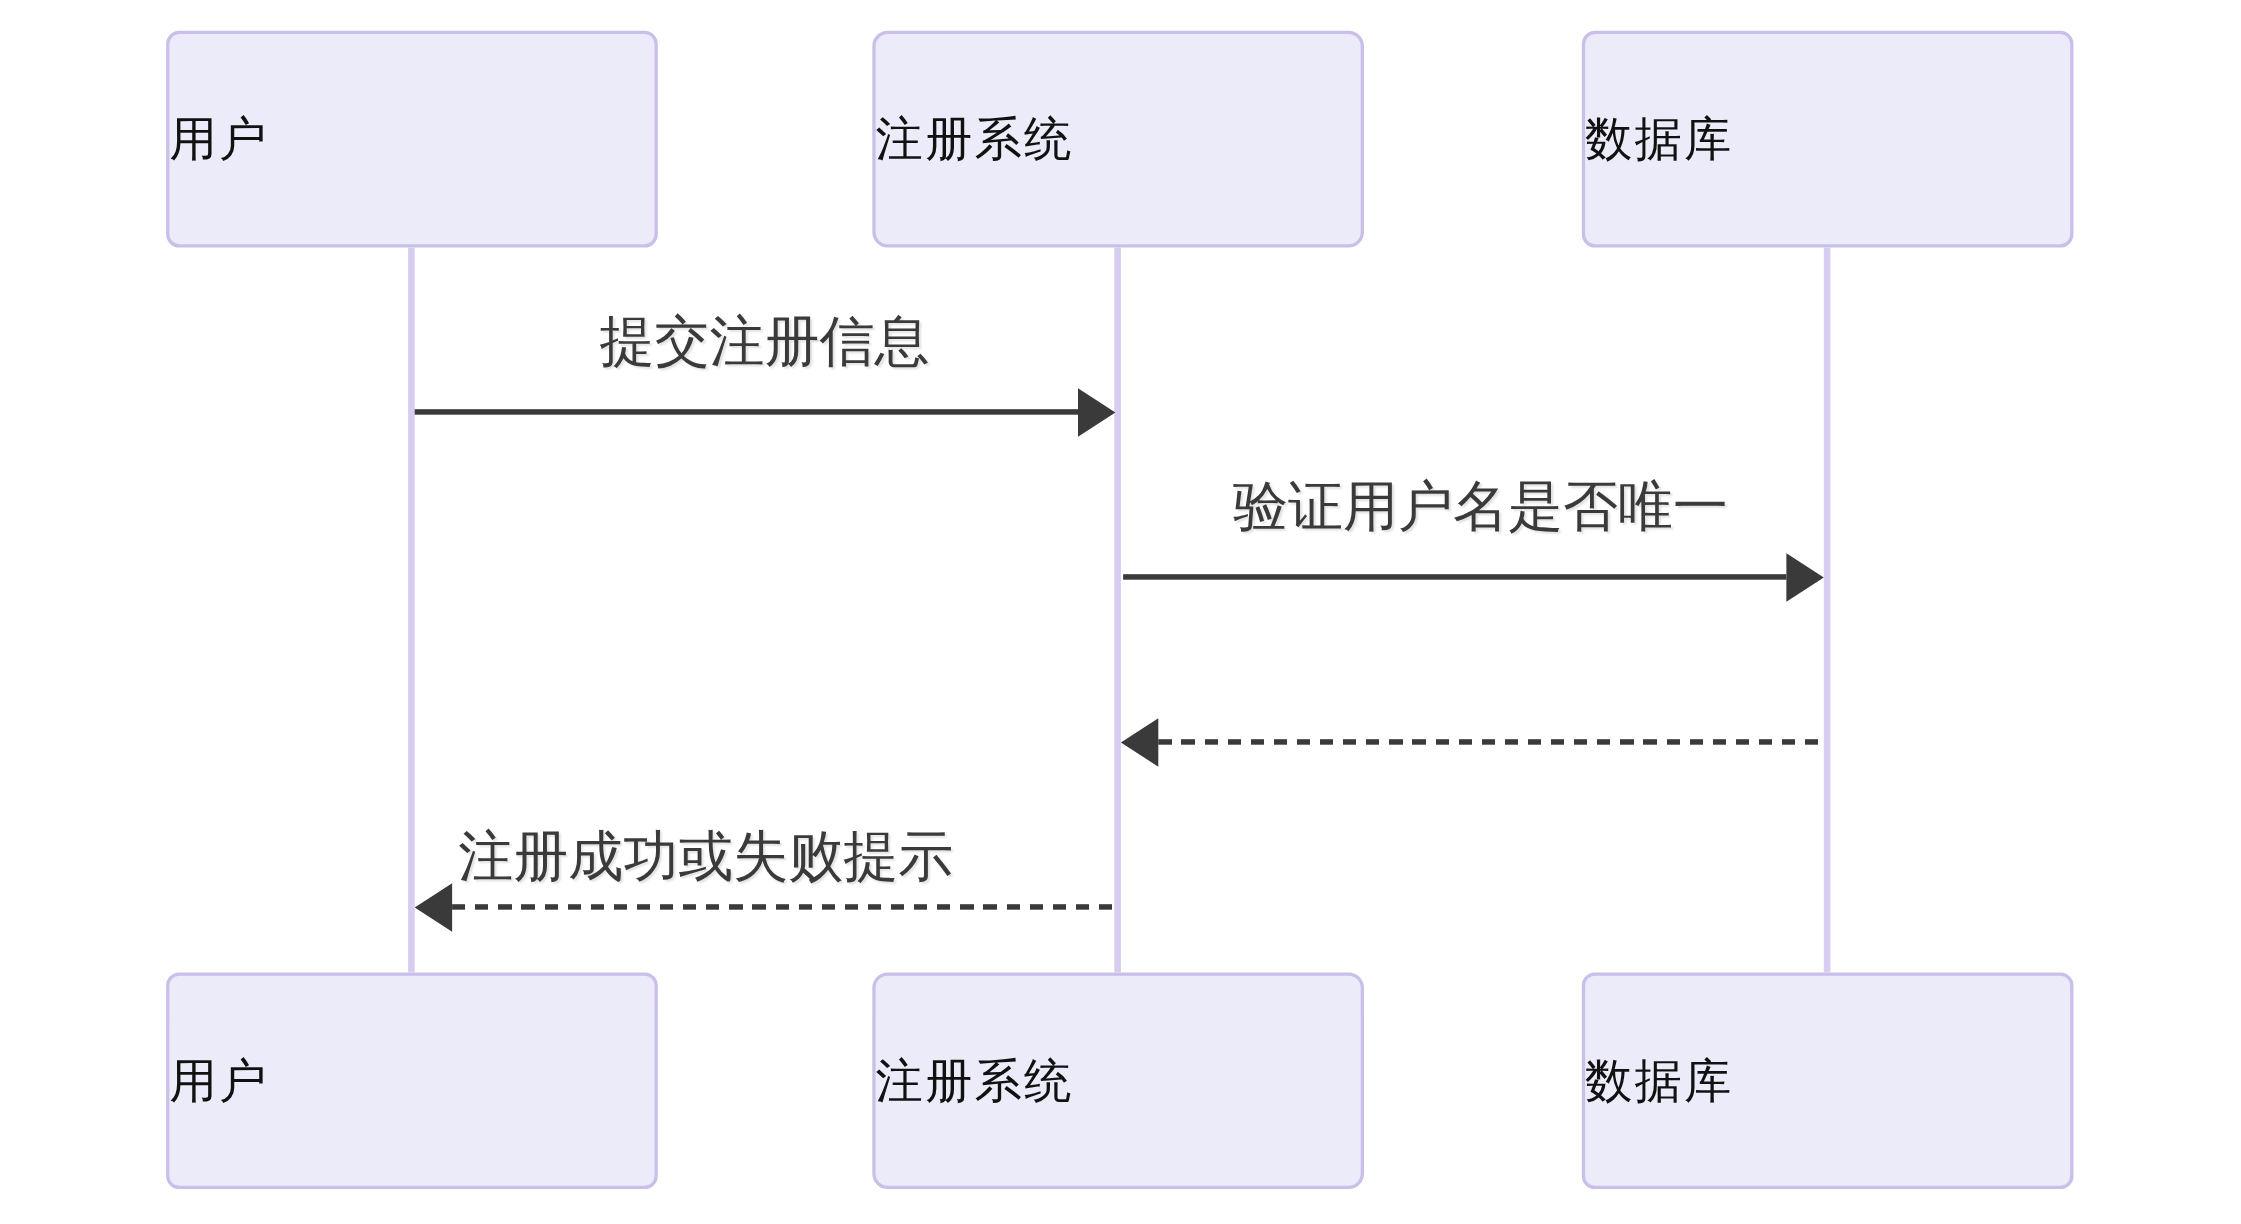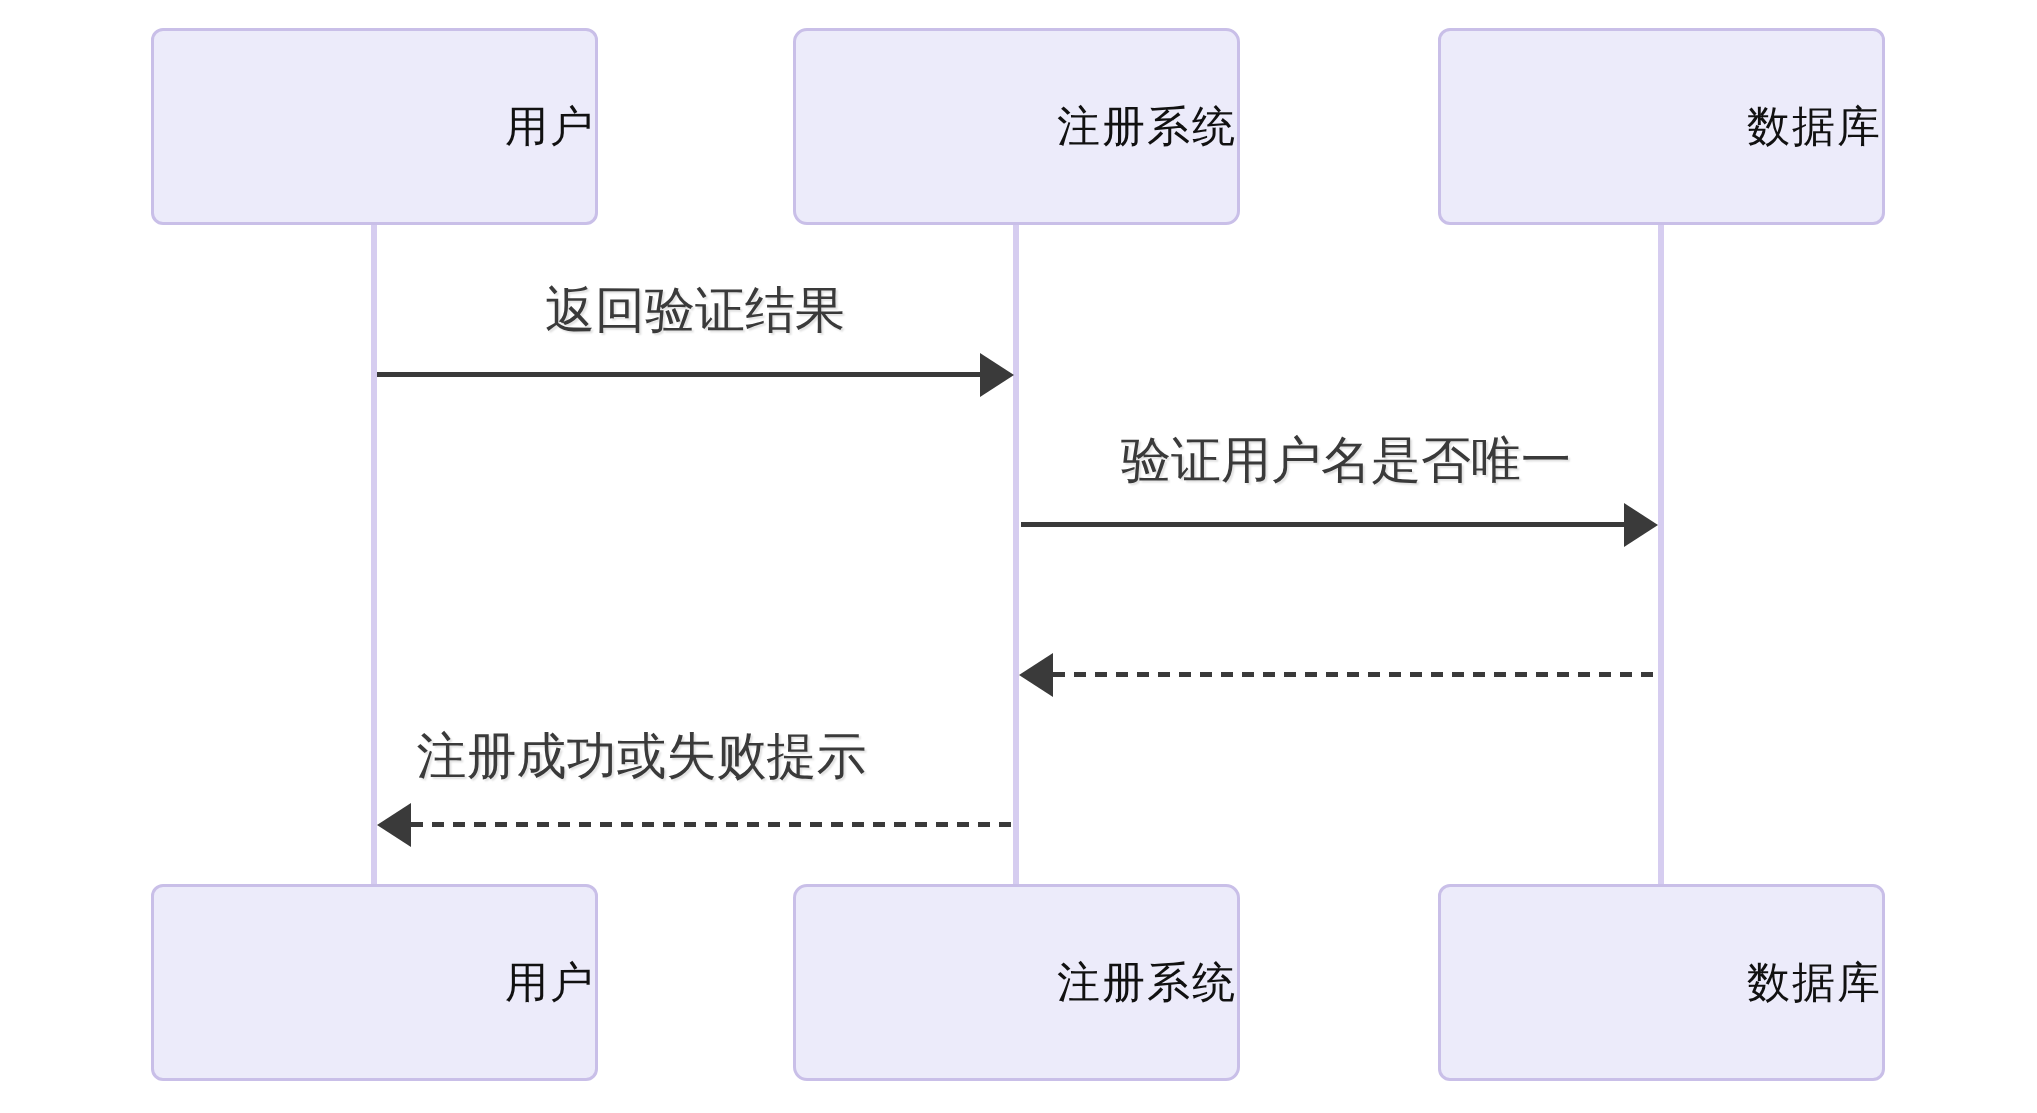--- a/index.html
+++ b/index.html
@@ -27,21 +27,21 @@
   
   .actor-box {
     position: absolute;
     width: 447px;
     height: 197px;
     background: var(--actor-fill);
     border: 3px solid var(--actor-border);
     border-radius: 12px;
     display: flex;
     align-items: center;
-    justify-content: flex-end;
+    justify-content: flex-start;
     font-size: 43px;
     color: var(--actor-text-color);
     letter-spacing: 2px;
   }
   .row-top    { top: 28px; }
   .row-bottom { top: 884px; }
   .col-user   { left: 151px; }
   .col-system { left: 793px; border-radius: 14px; }
   .col-db     { left: 1438px; }
 
@@ -63,21 +63,21 @@
     text-align: center;
     font-size: 50px;
     line-height: 58px;
     color: var(--message-text-color);
     text-shadow: 2px 2px 2px rgba(0,0,0,0.12);
     white-space: nowrap;
   }
   .label-1 { left: 377px;  width: 636px; top: 281px; }
   .label-2 { left: 1019px; width: 642px; top: 431px; padding-left: 12px; }
   .label-3 { left: 1019px; width: 642px; top: 581px; }
-  .label-4 { left: 377px;  width: 529px; top: 727px; }
+  .label-4 { left: 377px;  width: 529px; top: 749px; }
 
   
   .msg-line {
     position: absolute;
     height: 5px;
   }
   .msg-line.solid { background: var(--arrow-color); }
   .msg-line.dashed {
     background: repeating-linear-gradient(
       90deg,
@@ -129,21 +129,21 @@
     <span>注册系统</span>
   </div>
   <div class="actor-box row-top col-db">
     <span>数据库</span>
   </div>
 
   <div class="lifeline lifeline-user"></div>
   <div class="lifeline lifeline-system"></div>
   <div class="lifeline lifeline-db"></div>
 
-  <div class="msg-label label-1">返回验证结果</div>
+  <div class="msg-label label-1">提交注册信息</div>
   <div class="msg-line solid line-1"></div>
   <div class="arrowhead right head-1"></div>
 
   <div class="msg-label label-2">验证用户名是否唯一</div>
   <div class="msg-line solid line-2"></div>
   <div class="arrowhead right head-2"></div>
 
   <div class="arrowhead left head-3"></div>
   <div class="msg-line dashed line-3"></div>
 

